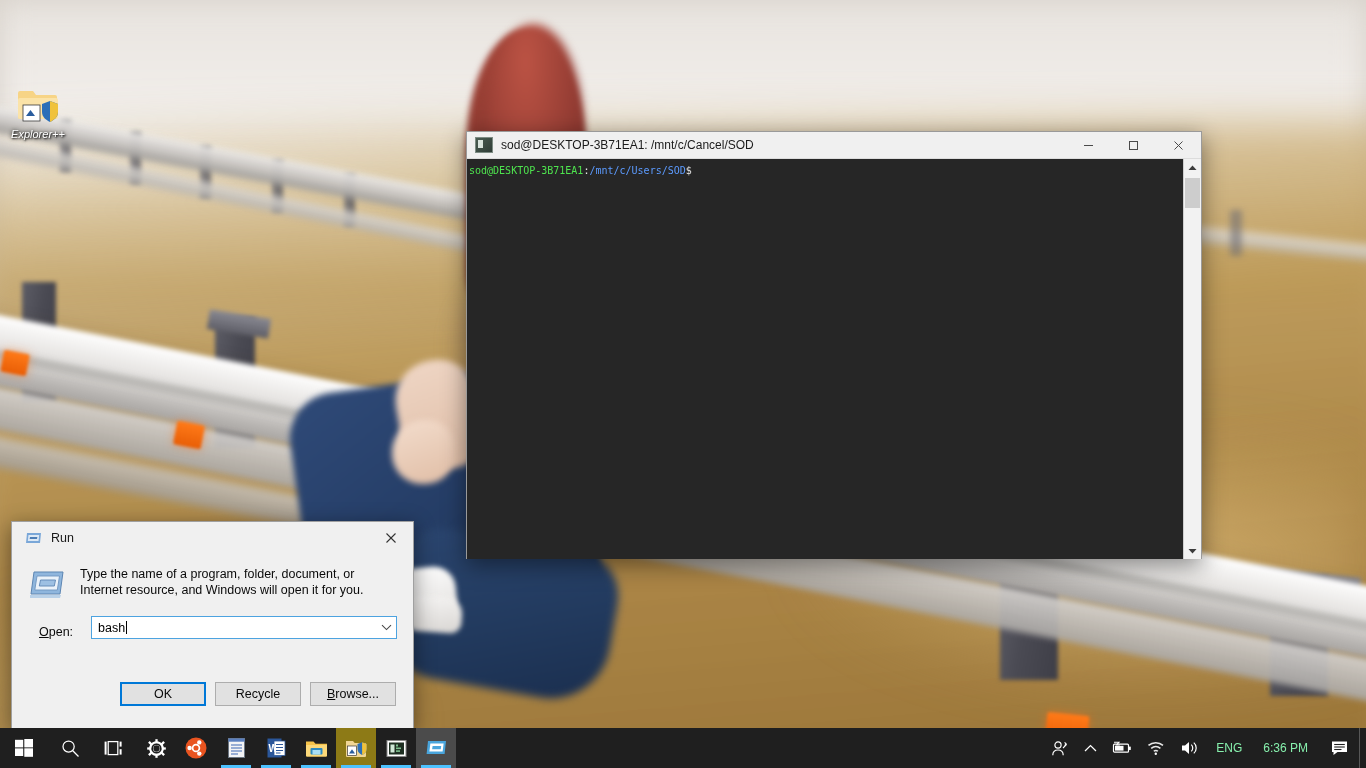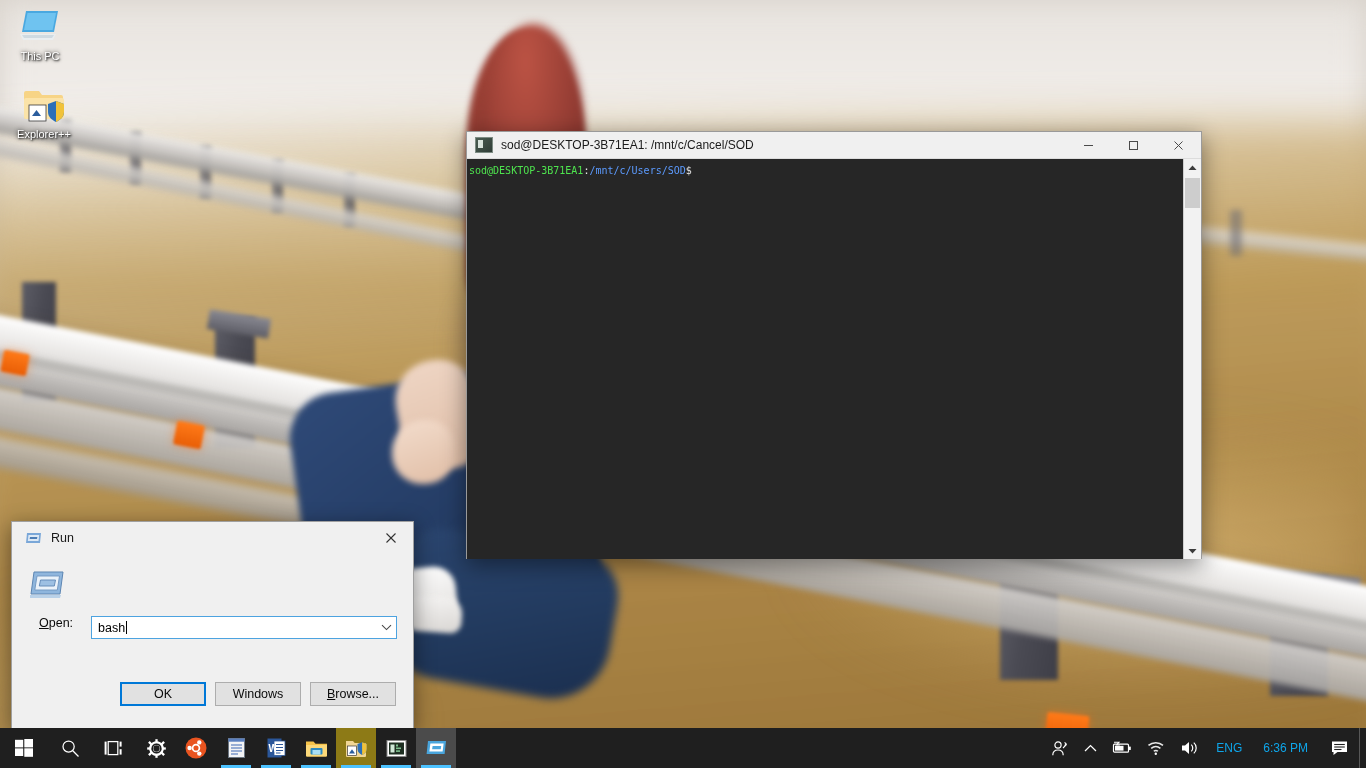--- a/index.html
+++ b/index.html
@@ -359,21 +359,21 @@
   }
   #run-desc {
     font-size: 12.5px;
     color: #0a0a0a;
     line-height: 16px;
     max-width: 320px;
   }
 
   #run-open-row {
     display: flex;
-    align-items: flex-start;
+    align-items: flex-end;
     padding: 16px 16px 0 27px;
   }
   #run-open-label {
     font-size: 12.5px;
     color: #0a0a0a;
     width: 52px;
     flex: none;
   }
   #run-open-label u { text-decoration: underline; }
   #run-combo {
@@ -466,21 +466,21 @@
   #tb-tray {
     display: flex;
     align-items: center;
     height: 40px;
   }
   .tray-item {
     height: 28px;
     display: flex; align-items: center; justify-content: center;
     padding: 0 7px;
     font-size: 12px;
-    color: #0ea5e9;
+    color: #86efac;
     flex: none;
   }
   #tray-lang { padding: 0 9px; font-size: 12px; }
   #tray-clock {
     padding: 0 12px;
     font-size: 12px;
     text-align: center;
   }
   #tray-action {
     padding: 0 11px;
@@ -540,33 +540,22 @@
     <div class="wp-layer wp-reflector" style="left:1046px;top:714px; width:42px; height:30px; transform:rotate(6deg);"></div>
 
     <div class="wp-layer wp-jeans"></div>
     <div class="wp-layer wp-arm"></div>
     <div class="wp-layer wp-hand"></div>
     <div class="wp-layer wp-jeans2"></div>
     <div class="wp-layer wp-shoe"></div>
     <div class="wp-layer wp-shoe2"></div>
   </div>
 
-  <div class="desk-icon" style="left:2px; top:4px;">
-    <span class="glyph">
-      <svg width="40" height="36" viewBox="0 0 40 36">
-        <polygon points="6,3 38,3 34,24 2,24" fill="#4aa8e0"></polygon>
-        <polygon points="7.5,5 36,5 32.6,22 4,22" fill="#6fc3f0"></polygon>
-        <polygon points="0,26 36,26 33,32 3,32" fill="#e9eef2" opacity="0.9"></polygon>
-        <polygon points="2,27 34,27 32,30 4,30" fill="#c8d4dd" opacity="0.8"></polygon>
-      </svg>
-    </span>
-    <span class="label">This PC</span>
-  </div>
-
-  <div class="desk-icon" style="left:6px; top:82px;">
+
+  <div class="desk-icon" style="left:0; top:82px;font-style:italic;">
     <span class="glyph">
       <svg width="42" height="38" viewBox="0 0 42 38">
         <path d="M3 6 h13 l3 4 h19 a2 2 0 0 1 2 2 v20 a2 2 0 0 1 -2 2 h-35 a2 2 0 0 1 -2 -2 v-24 a2 2 0 0 1 2 -2 z" fill="#f7d486"></path>
         <path d="M3 13 h36 a2 2 0 0 1 2 2 v17 a2 2 0 0 1 -2 2 h-36 a2 2 0 0 1 -2 -2 v-17 a2 2 0 0 1 2 -2 z" fill="#fbe3a8"></path>
         <rect x="6" y="20" width="17" height="16" fill="#ffffff" stroke="#3a3a3a" stroke-width="0.8"></rect>
         <path d="M9 31 l4.5 -6 l4.5 6 z" fill="#2a5d9e"></path>
         <path d="M25 19 l8 -3 l8 3 v8 c0 5 -4 8 -8 10 c-4 -2 -8 -5 -8 -10 z" fill="#2b6fb8"></path>
         <path d="M33 16 l8 3 v8 c0 5 -4 8 -8 10 z" fill="#f0c23a"></path>
       </svg>
     </span>
@@ -635,37 +624,38 @@
 
     <div id="run-desc-row">
       <div id="run-big-icon">
         <svg width="34" height="32" viewBox="0 0 34 32">
           <path d="M4 4 L33 4 L30 26 L1 26 Z" fill="#8fb6dd" stroke="#5d86b3" stroke-width="1"></path>
           <path d="M7 8 L29.5 8 L27.3 22 L4.8 22 Z" fill="#eaf2fa" stroke="#6f95c0" stroke-width="0.9"></path>
           <path d="M10.5 12 L25.5 12 L24.3 18 L9.3 18 Z" fill="#9dc0e3" stroke="#5d86b3" stroke-width="0.9"></path>
           <path d="M0 27 L31 27 L30 30 L-1 30 Z" fill="#b9d1e8"></path>
         </svg>
       </div>
+      <div id="run-desc">Type the name of a program, folder, document, or Internet resource, and Windows will open it for you.</div>
     </div>
 
     <div id="run-open-row">
       <div id="run-open-label"><u>O</u><span>pen:</span></div>
       <div id="run-combo">
         <div id="run-combo-value"><span>bash</span><span id="run-caret"></span></div>
         <div id="run-combo-arrow">
           <svg width="11" height="7" viewBox="0 0 11 7">
               <path d="M1 1.2 L5.5 5.6 L10 1.2" fill="none" stroke="#4a4a4a" stroke-width="1.1"></path>
             </svg>
         </div>
       </div>
     </div>
 
     <div id="run-buttons">
       <div class="run-btn default">OK</div>
-      <div class="run-btn">Windows</div>
+      <div class="run-btn">Recycle</div>
       <div class="run-btn">
           <u>B</u>
           <span>rowse...</span>
         </div>
     </div>
   </div>
 
   <div id="taskbar">
 
     <div class="tb-item" id="tb-start">

